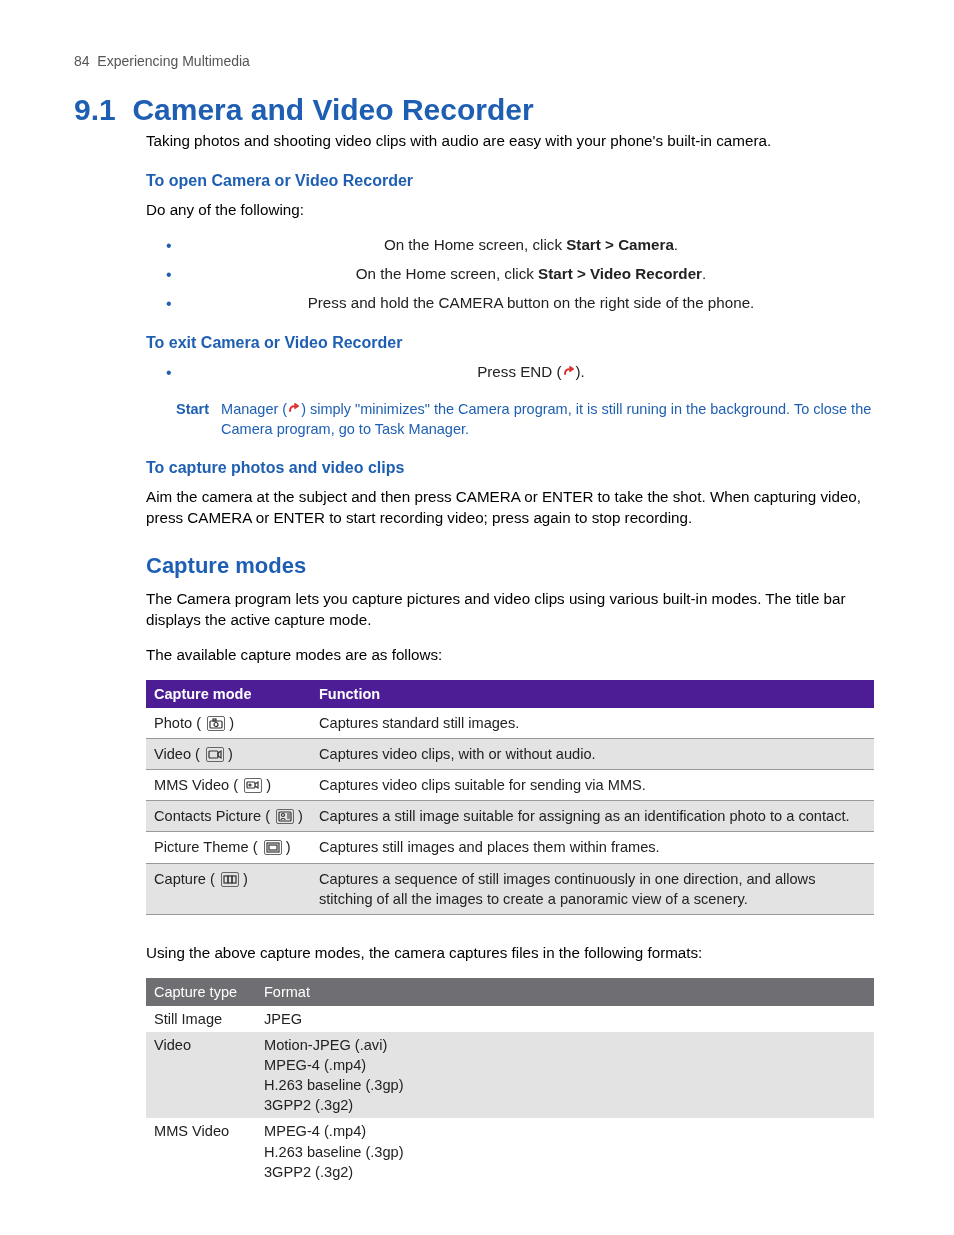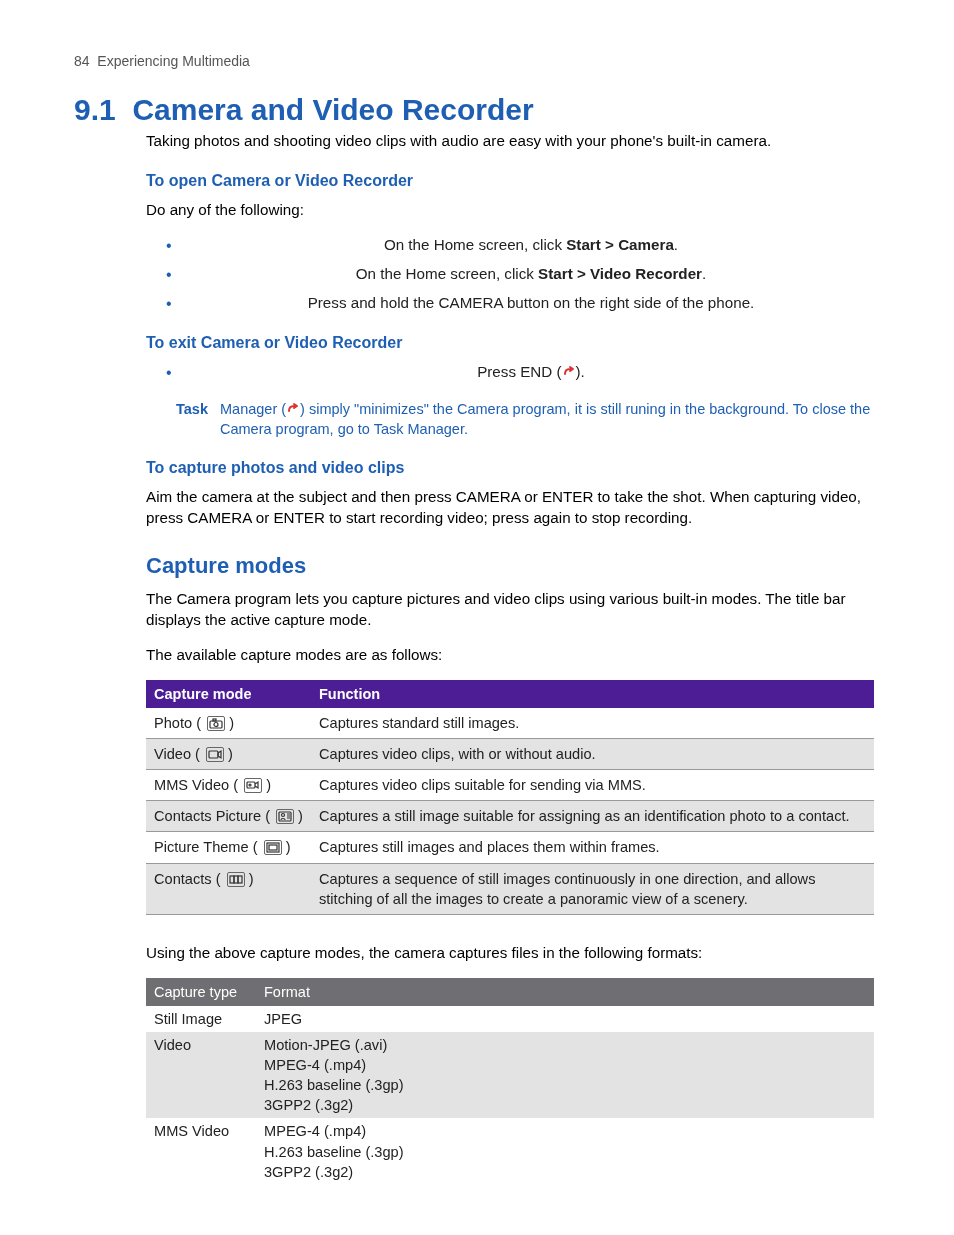--- a/index.html
+++ b/index.html
@@ -91,21 +91,21 @@
     <h3 class="sub">To exit Camera or Video Recorder</h3>
     <ul class="bullets">
       <li>
         <span>Press END (</span><span class="end-icon"><svg width="14" height="14" viewBox="0 0 14 14">
               <path d="M3 9 C3 6 5 4 8 4 L10 4 M8 2 L11 4 L8 6" stroke="#d33" stroke-width="2" fill="none" stroke-linecap="round" stroke-linejoin="round"></path>
             </svg></span><span>).</span>
       </li>
     </ul>
 
     <div class="note-row">
-      <div class="note-label">Task</div>
+      <div class="note-label">Start</div>
       <div class="note-text">
         <span>Manager (</span><span class="inline-icon"><svg width="14" height="14" viewBox="0 0 14 14">
               <path d="M3 9 C3 6 5 4 8 4 L10 4 M8 2 L11 4 L8 6" stroke="#d33" stroke-width="2" fill="none" stroke-linecap="round" stroke-linejoin="round"></path>
             </svg></span><span>) simply "minimizes" the Camera program, it is still runing in the background. To close the Camera program, go to Task Manager.</span>
       </div>
     </div>
 
     <h3 class="sub">To capture photos and video clips</h3>
     <p class="para">Aim the camera at the subject and then press CAMERA or ENTER to take the shot. When capturing video, press CAMERA or ENTER to start recording video; press again to stop recording.</p>
 
@@ -154,21 +154,21 @@
             <td>Captures a still image suitable for assigning as an identification photo to a contact.</td>
           </tr>
           <tr>
             <td class="mode-cell"><span>Picture Theme</span> ( <span class="mode-icon-box"><svg width="14" height="11" viewBox="0 0 14 11">
                   <rect x="1" y="1" width="12" height="9" stroke="#333" stroke-width="1.2" fill="none"></rect>
                   <rect x="3" y="3" width="8" height="5" stroke="#333" stroke-width="1.2" fill="none"></rect>
                 </svg></span> )</td>
             <td>Captures still images and places them within frames.</td>
           </tr>
           <tr class="alt">
-            <td class="mode-cell"><span>Contacts</span> ( <span class="mode-icon-box"><svg width="14" height="11" viewBox="0 0 14 11">
+            <td class="mode-cell"><span>Capture</span> ( <span class="mode-icon-box"><svg width="14" height="11" viewBox="0 0 14 11">
                   <rect x="1" y="2" width="4" height="7" stroke="#333" stroke-width="1.2" fill="none"></rect>
                   <rect x="5" y="2" width="4" height="7" stroke="#333" stroke-width="1.2" fill="none"></rect>
                   <rect x="9" y="2" width="4" height="7" stroke="#333" stroke-width="1.2" fill="none"></rect>
                 </svg></span> )</td>
             <td>Captures a sequence of still images continuously in one direction, and allows stitching of all the images to create a panoramic view of a scenery.</td>
           </tr>
         </tbody>
     </table>
 
     <p class="para" style="margin-top:28px;">Using the above capture modes, the camera captures files in the following formats:</p>

